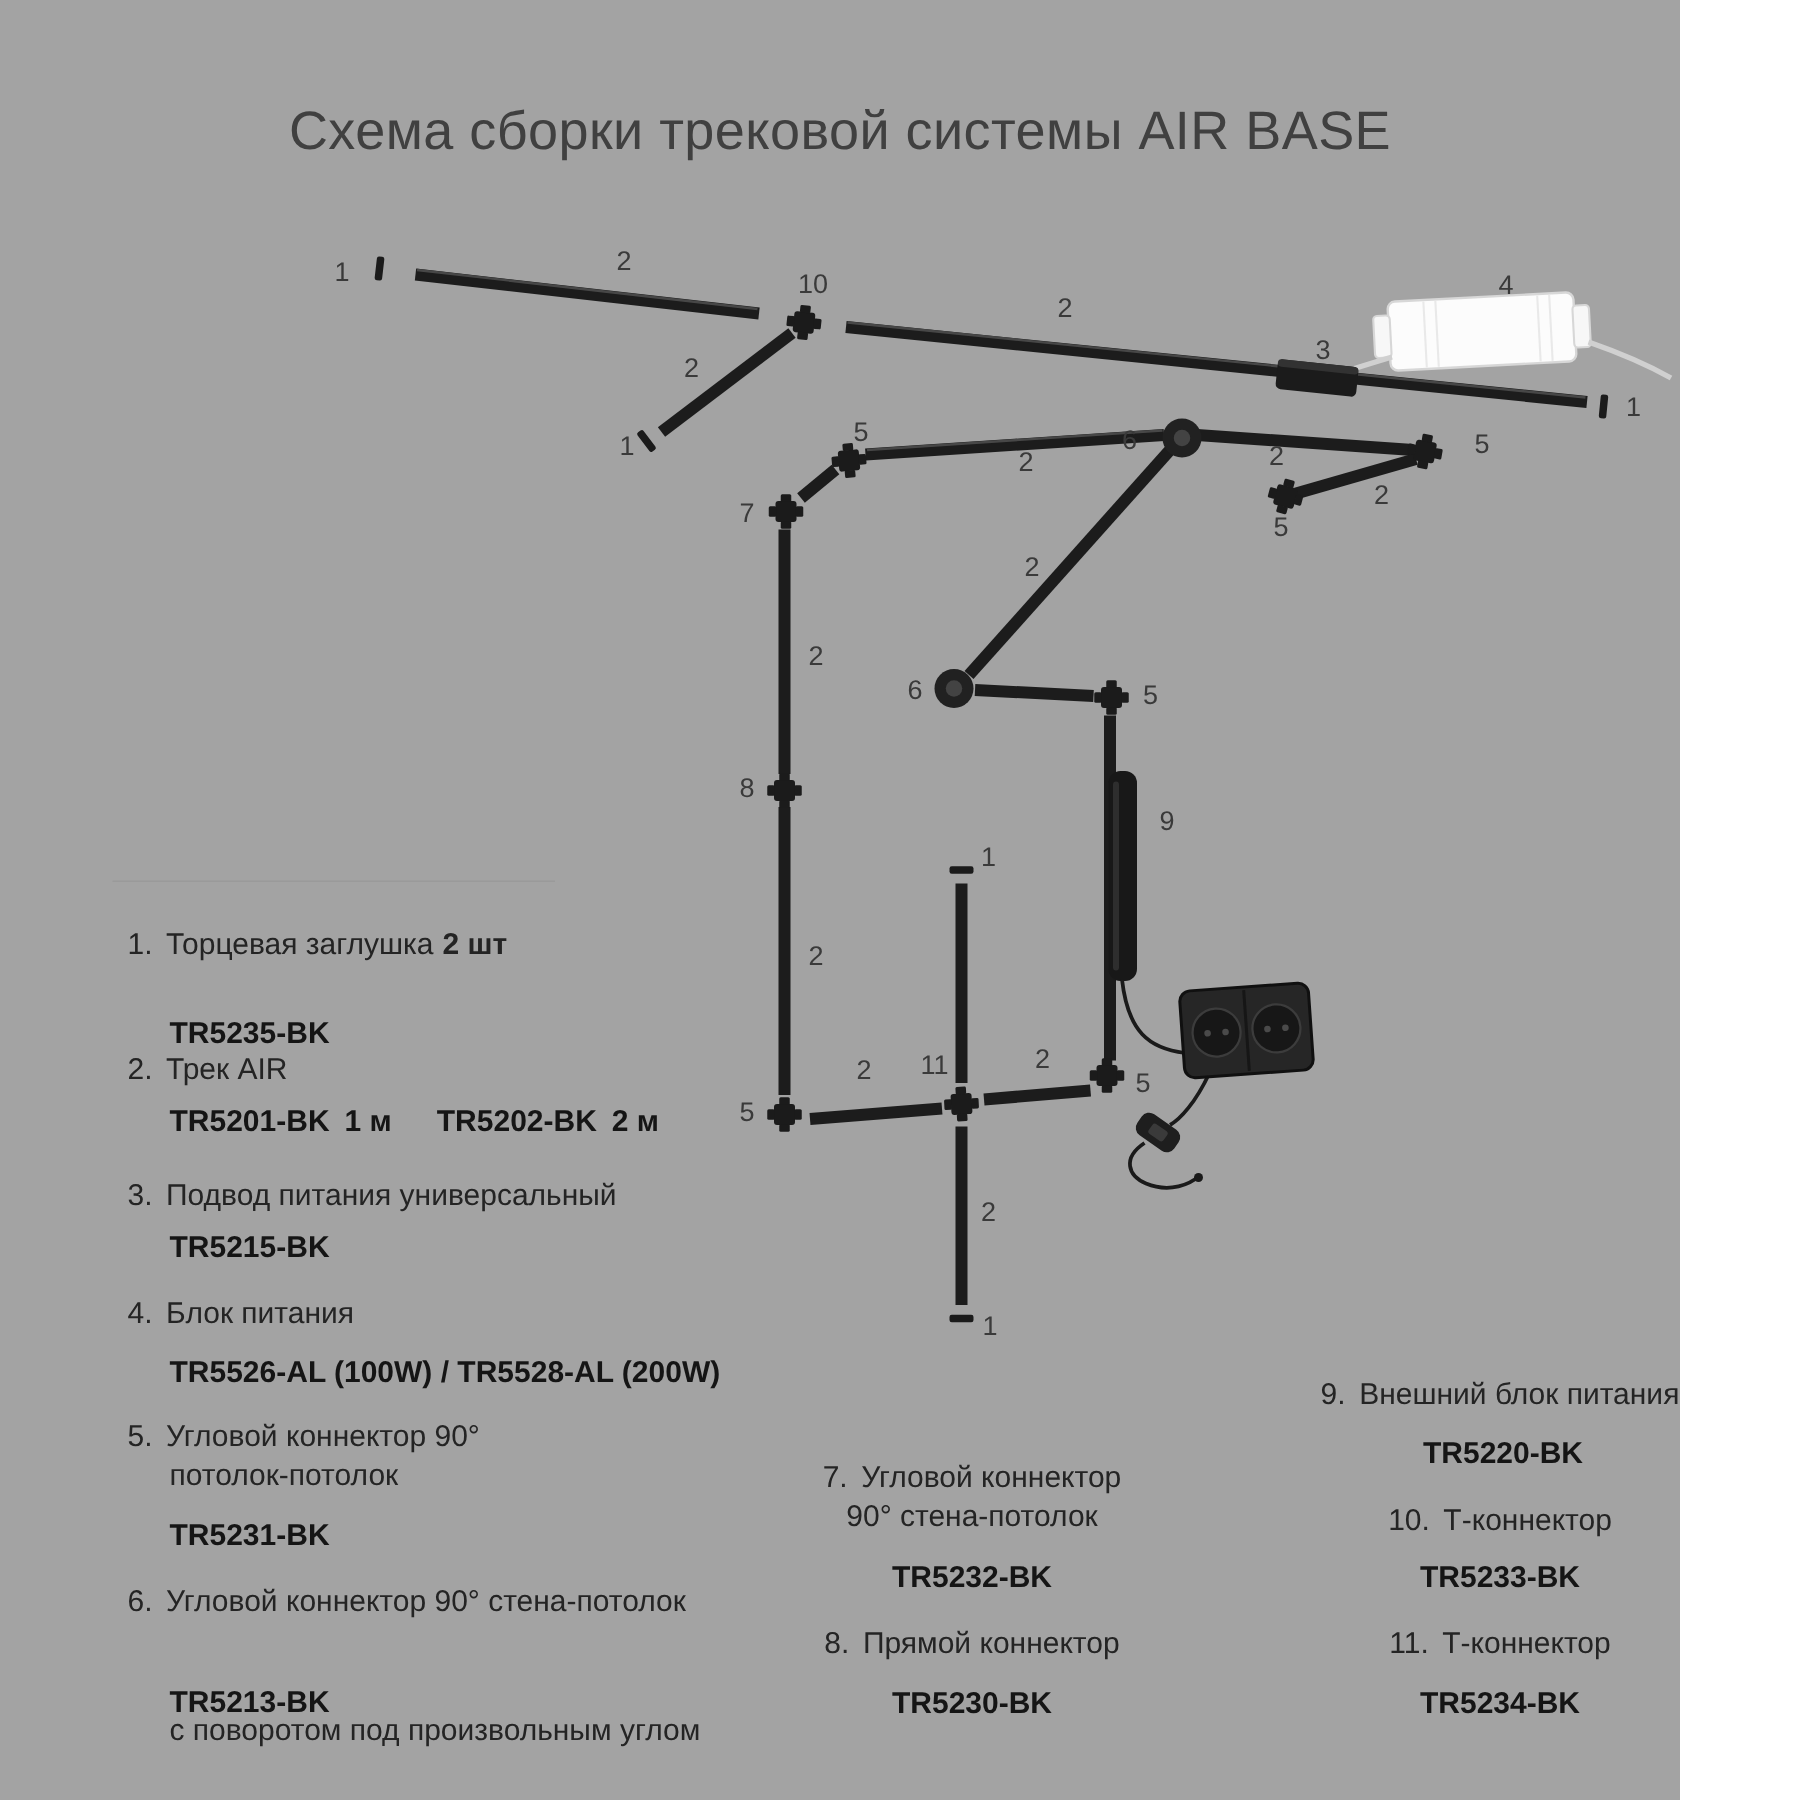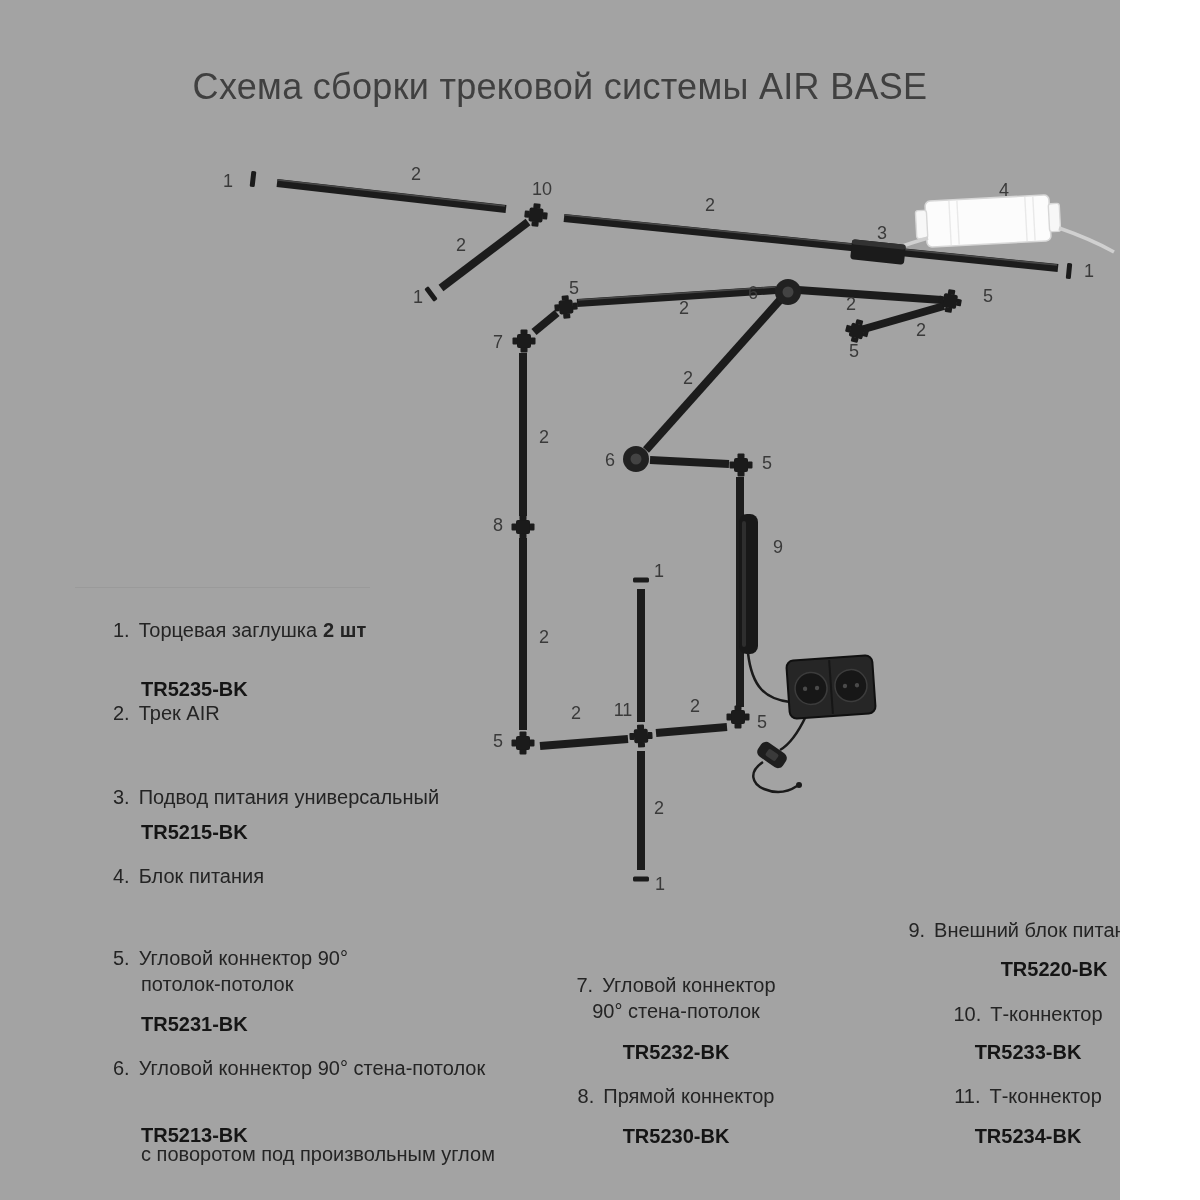--- a/index.html
+++ b/index.html
@@ -9,21 +9,21 @@
     font-family: "Liberation Sans", "DejaVu Sans", sans-serif;
   }
   .canvas { position: relative; width: 1120px; height: 1200px; background: #a3a3a3; overflow: hidden; }
   .title {
     position: absolute; top: 66px; left: 0; width: 100%;
     text-align: center; font-size: 36px; font-weight: 400;
     color: #404040; letter-spacing: .3px;
   }
   .diagram-svg { position: absolute; top: 0; left: 0; }
   .divider { position: absolute; left: 75px; top: 587px; width: 295px; height: 1px; background: #9a9a9a; }
-  .leg { position: absolute; font-size: 20px; color: #242424; white-space: nowrap; line-height: 1.05; margin-left: 28px; }
+  .leg { position: absolute; font-size: 20px; color: #242424; white-space: nowrap; line-height: 1.05; }
   .leg .num { margin-right: 9px; }
   .leg .qty { margin-left: 6px; font-weight: 700; }
   .code { font-weight: 700; color: #151515; }
   .center { text-align: center; }
   .g30 { margin-left: 30px; }
   .g10 { margin-left: 10px; }
   .callouts text { font-size: 18px; fill: #3a3a3a; }
 </style>
 </head>
 <body>
@@ -185,29 +185,33 @@
   <div class="divider"></div>
 
   <div class="leg" style="left:85px; top:620px;">
     <span class="num">1.</span><span>Торцевая заглушка</span><b class="qty">2 шт</b>
   </div>
   <div class="leg code" style="left:113px; top:679px;">TR5235-BK</div>
 
   <div class="leg" style="left:85px; top:703px;text-align:right;">
     <span class="num">2.</span><span>Трек AIR</span>
   </div>
+  <div class="leg code" style="left:113px; top:738px;">
+    <span>TR5201-BK</span><span class="g10">1 м</span><span class="g30">TR5202-BK</span><span class="g10">2 м</span>
+  </div>
 
   <div class="leg" style="left:85px; top:787px;">
     <span class="num">3.</span><span>Подвод питания универсальный</span>
   </div>
   <div class="leg code" style="left:113px; top:822px;">TR5215-BK</div>
 
   <div class="leg" style="left:85px; top:866px;">
     <span class="num">4.</span><span>Блок питания</span>
   </div>
+  <div class="leg code" style="left:113px; top:905px;">TR5526-AL (100W) / TR5528-AL (200W)</div>
 
   <div class="leg" style="left:85px; top:948px;">
     <span class="num">5.</span><span>Угловой коннектор 90°</span>
   </div>
   <div class="leg" style="left:113px; top:974px;">потолок-потолок</div>
   <div class="leg code" style="left:113px; top:1014px;">TR5231-BK</div>
 
   <div class="leg" style="left:85px; top:1058px;">
     <span class="num">6.</span><span>Угловой коннектор 90° стена-потолок</span>
   </div>
@@ -221,21 +225,21 @@
   <div class="leg code center" style="left:500px; top:1042px; width:296px;">TR5232-BK</div>
 
   <div class="leg center" style="left:500px; top:1086px; width:296px;">
     <span class="num">8.</span><span>Прямой коннектор</span>
   </div>
   <div class="leg code center" style="left:500px; top:1126px; width:296px;">TR5230-BK</div>
 
   <div class="leg center" style="left:850px; top:920px; width:300px;">
     <span class="num">9.</span><span>Внешний блок питания</span>
   </div>
-  <div class="leg code center" style="left:876px; top:959px; width:300px;">TR5220-BK</div>
+  <div class="leg code center" style="left:852px; top:959px; width:300px;">TR5220-BK</div>
 
   <div class="leg center" style="left:850px; top:1004px; width:300px;">
     <span class="num">10.</span><span>Т-коннектор</span>
   </div>
   <div class="leg code center" style="left:850px; top:1042px; width:300px;">TR5233-BK</div>
 
   <div class="leg center" style="left:850px; top:1086px; width:300px;">
     <span class="num">11.</span><span>Т-коннектор</span>
   </div>
   <div class="leg code center" style="left:850px; top:1126px; width:300px;">TR5234-BK</div>

